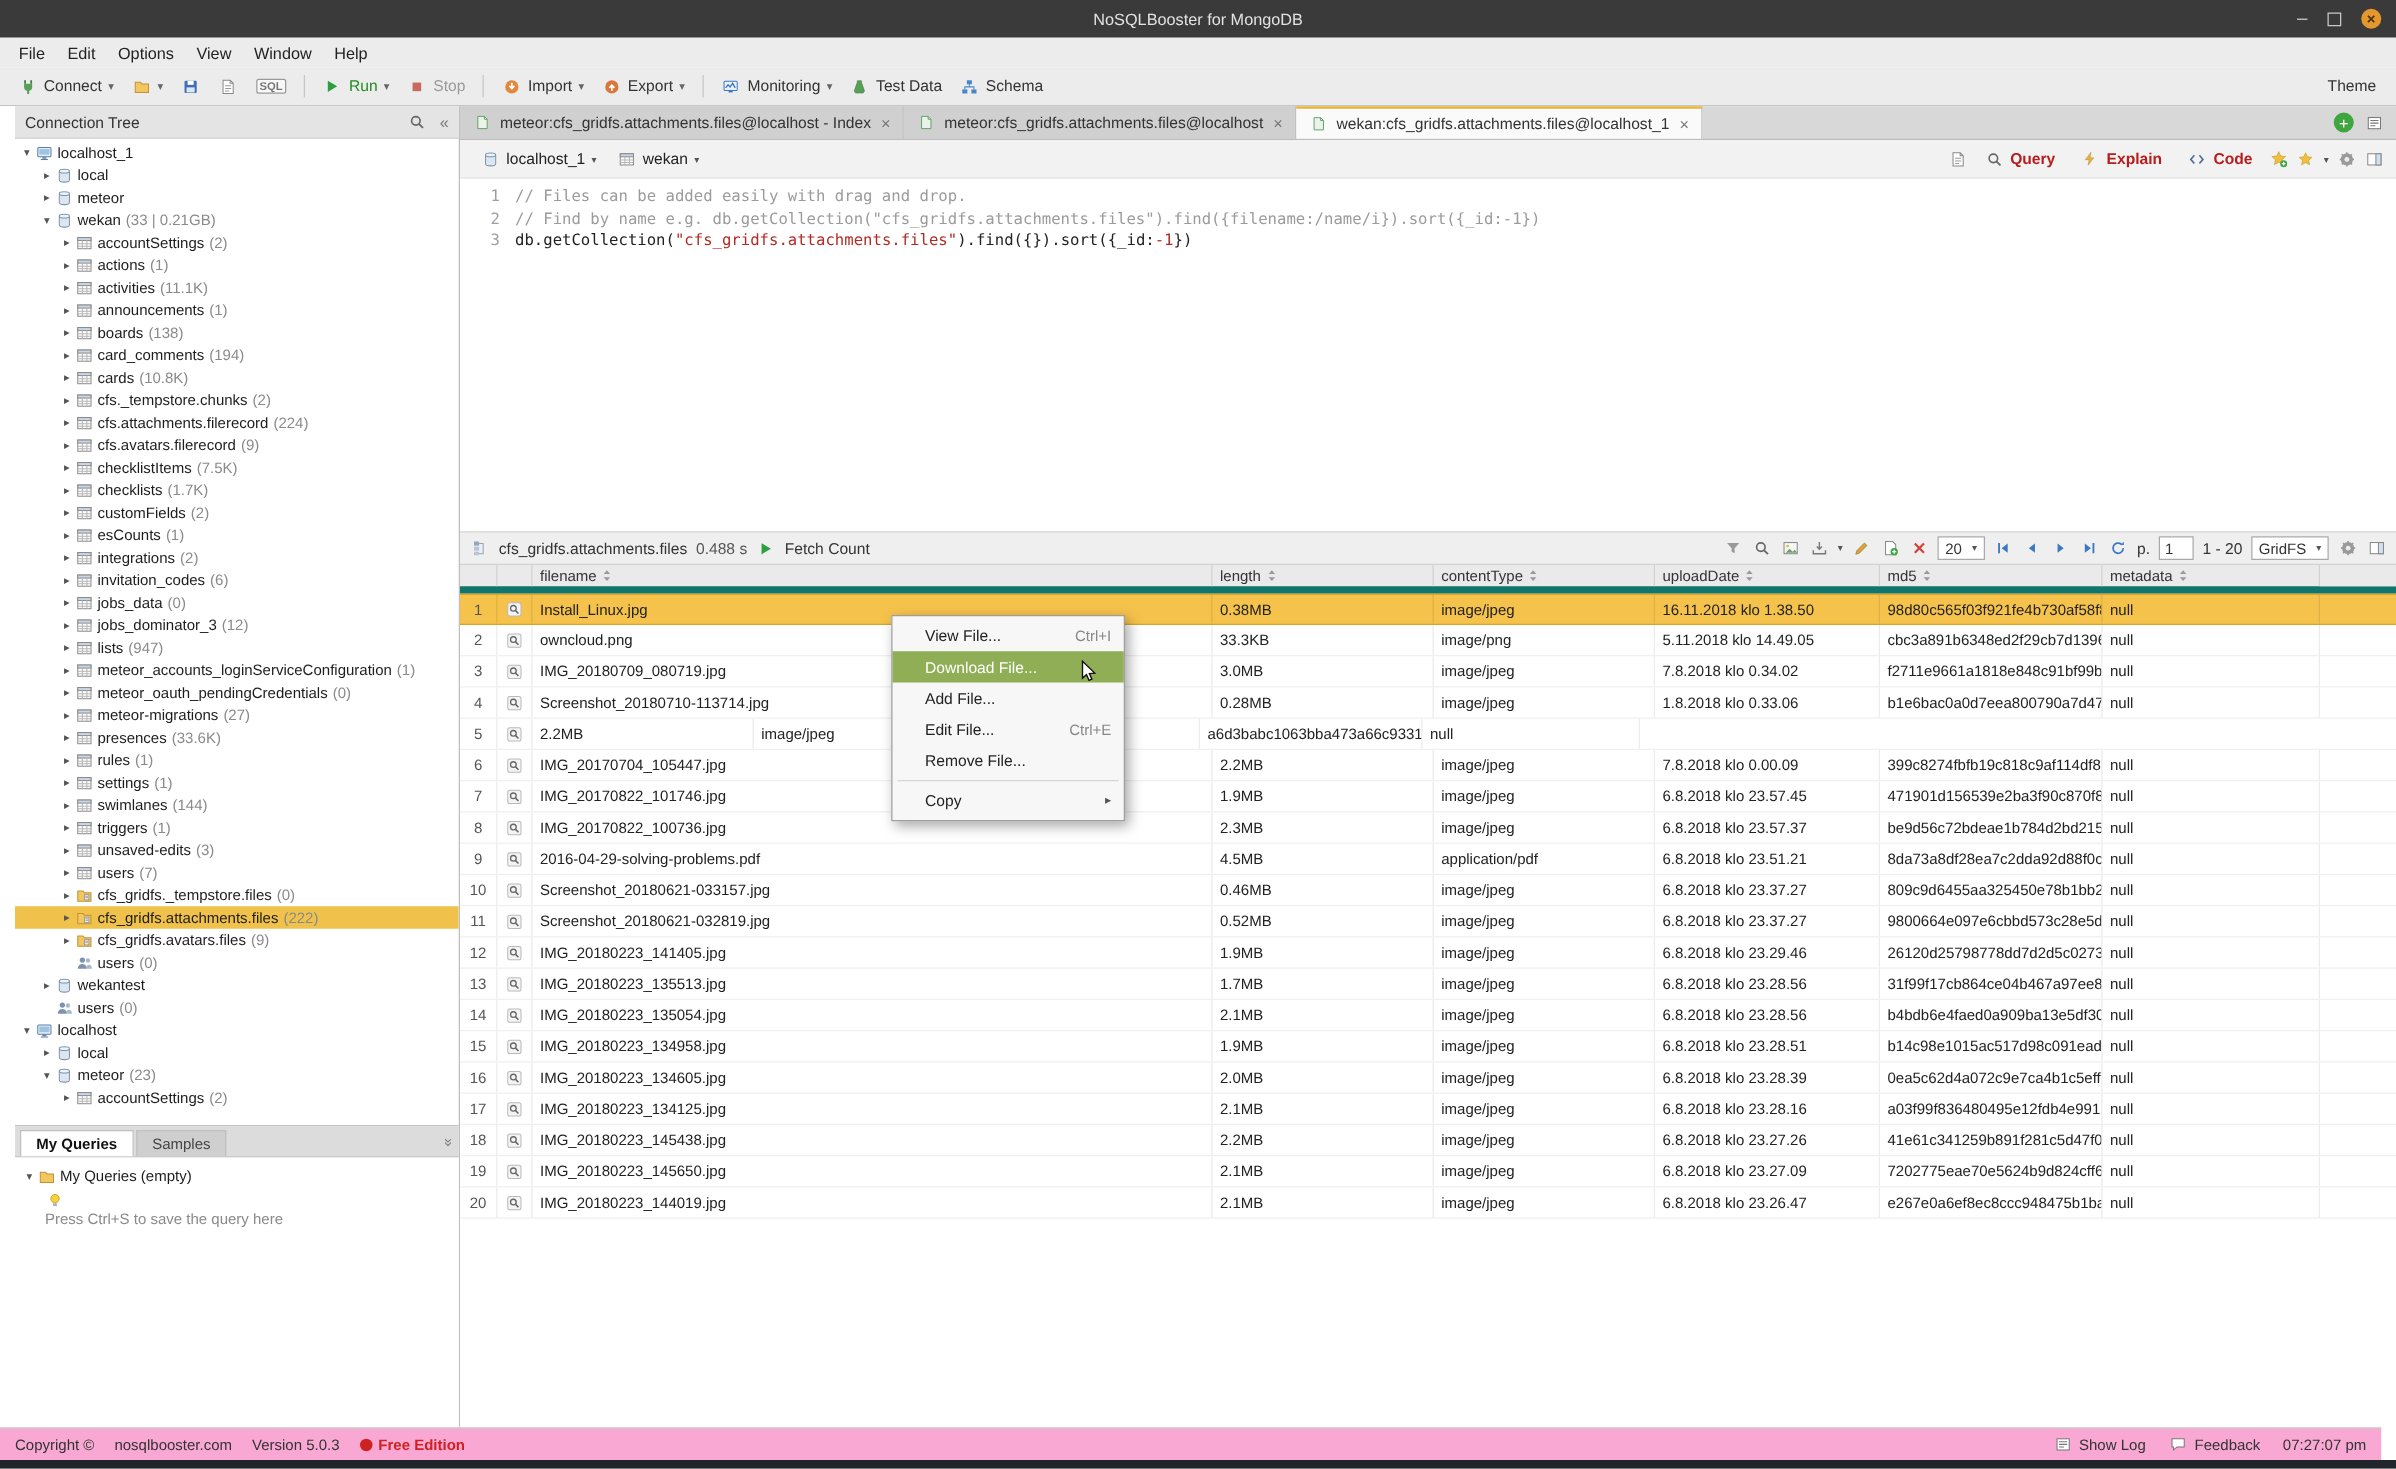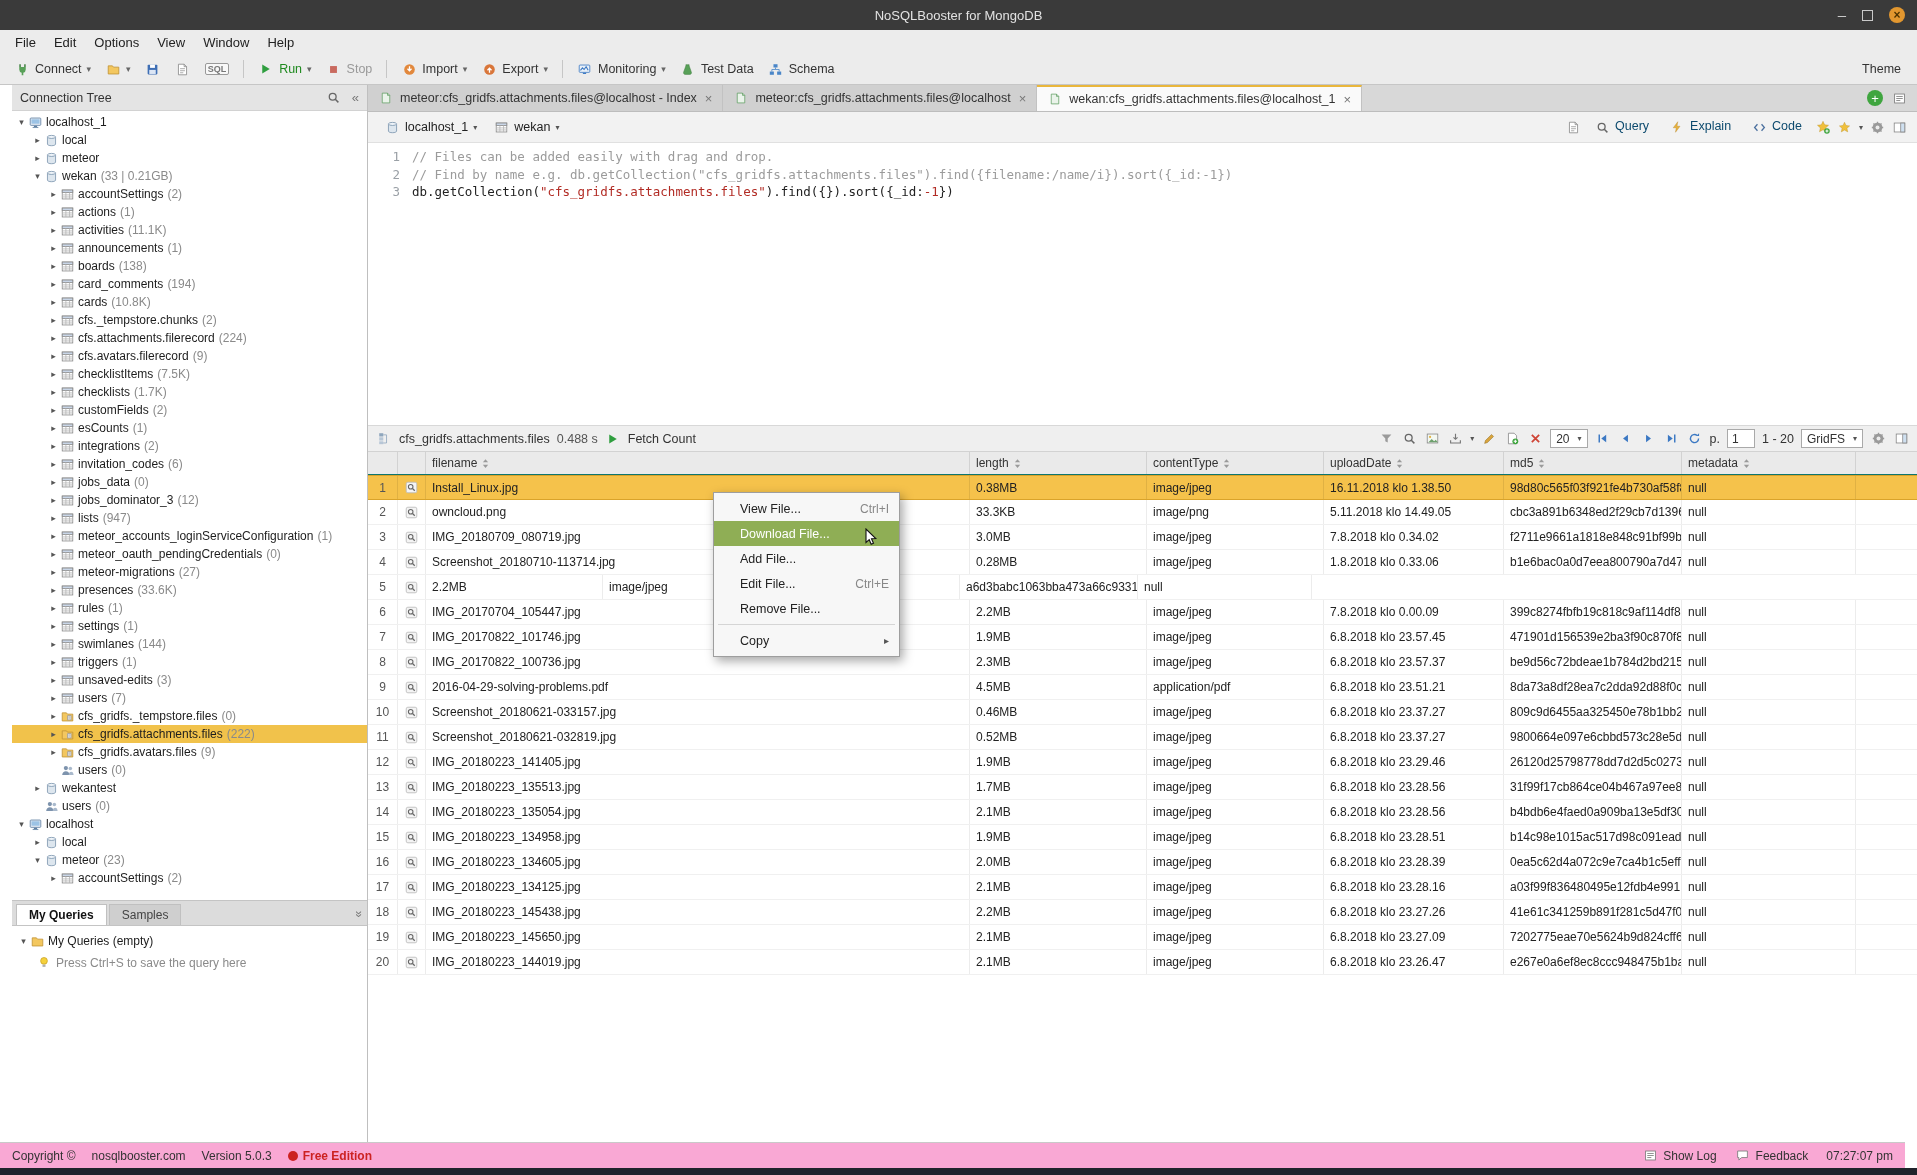--- a/index.html
+++ b/index.html
@@ -42,57 +42,57 @@
   .tree-arrow{width:11px;flex:none;text-align:center;color:#555;font-size:9px;}
   .tree-label{margin-left:3px;color:#1d1d1d;}
   .tree-count{color:#8a8a8a;margin-left:4px;}
   .queries{height:242px;flex:none;border-top:1px solid #c4c4c4;display:flex;flex-direction:column;}
   .q-tabbar{height:25px;background:#dcdcdc;border-bottom:1px solid #c4c4c4;display:flex;align-items:flex-end;padding:3px 4px 0;flex:none;}
   .q-tab{padding:3px 12px;font-size:12px;border:1px solid #c0c0c0;border-bottom:none;background:#cfcfcf;color:#444;margin-right:2px;}
   .q-tab.active{background:#fff;color:#111;font-weight:bold;}
   .q-chevrons{margin-left:auto;color:#777;transform:rotate(90deg);font-size:12px;padding:0 4px 4px 0;}
   .q-content{padding:6px 6px;font-size:12px;background:#fff;flex:1;}
   .q-row{display:flex;align-items:center;height:18px;}
-  .q-hint{display:flex;align-items:flex-end;height:18px;color:#8a8a8a;padding-left:14px;margin-top:2px;}
+  .q-hint{display:flex;align-items:flex-start;height:18px;color:#8a8a8a;padding-left:14px;margin-top:2px;flex-direction:column;}
   .q-hint span{margin-left:4px;}
 
   
   .main{flex:1;min-width:0;display:flex;flex-direction:column;background:#fff;}
   .tabbar{height:27px;background:#d8d8d8;border-bottom:1px solid #bdbdbd;display:flex;align-items:stretch;flex:none;}
   .tabs{display:flex;align-items:stretch;}
   .tab{display:flex;align-items:center;gap:6px;padding:0 10px;border-right:1px solid #c2c2c2;background:#d0d0d0;font-size:12.5px;color:#333;}
   .tab.active{background:#fafafa;border-top:2px solid #e9b63b;}
   .tab-close{color:#777;font-size:13px;margin-left:2px;}
   .tab-right{margin-left:auto;display:flex;align-items:center;gap:8px;padding:0 10px;}
   .green-plus{width:16px;height:16px;border-radius:50%;background:#3fa53f;color:#fff;display:flex;align-items:center;justify-content:center;font-size:13px;line-height:13px;}
 
   .crumbbar{height:31px;background:#f2f2f2;border-bottom:1px solid #e0e0e0;display:flex;align-items:center;padding:0 10px;gap:4px;flex:none;}
   .crumb{display:flex;align-items:center;gap:5px;font-size:12.5px;color:#222;padding:3px 6px;}
   .caret{font-size:8px;color:#555;}
   .crumb-right{margin-left:auto;display:flex;align-items:center;gap:6px;}
-  .cr-btn{display:flex;align-items:flex-start;gap:5px;padding:3px 7px;font-size:12.5px;color:#0c4a6e;}
+  .cr-btn{display:flex;align-items:center;gap:5px;padding:3px 7px;font-size:12.5px;color:#b91c1c;font-weight:bold;}
 
   .editor{height:282px;flex:none;display:flex;font-family:"DejaVu Sans Mono",monospace;font-size:12.5px;background:#fff;}
   .gutter{width:44px;flex:none;padding-top:5px;color:#9aa0a6;text-align:right;}
   .gutter div{height:17.5px;line-height:17.5px;padding-right:12px;}
   .code{padding-top:5px;white-space:pre;overflow:hidden;flex:1;}
   .code div{height:17.5px;line-height:17.5px;}
   .tok-comment{color:#9b9b9b;}
   .tok-plain{color:#222;}
   .tok-string{color:#b22c25;}
   .tok-number{color:#b22c25;}
 
   .results-toolbar{height:27px;flex:none;background:#efefef;border-top:1px solid #d8d8d8;border-bottom:1px solid #d2d2d2;display:flex;align-items:center;padding:0 8px;gap:7px;font-size:12.5px;color:#333;}
   .rt-right{margin-left:auto;display:flex;align-items:center;gap:7px;}
   .elapsed{color:#555;}
   .sel{border:1px solid #a9a9a9;background:#fff;padding:1px 5px;font-size:12px;display:flex;align-items:center;gap:8px;height:19px;}
   .pinput{width:28px;height:19px;border:1px solid #a9a9a9;background:#fff;font-size:12px;padding:0 4px;display:flex;align-items:center;}
 
   .table-wrap{flex:1;overflow:hidden;}
-  .t-header{display:flex;height:23px;background:#eaeaea;border-bottom:1px solid #0f766e;font-size:12px;color:#333;}
+  .t-header{display:flex;height:23px;background:#eaeaea;border-bottom:6px solid #0f766e;font-size:12px;color:#333;}
   .t-hcell{display:flex;align-items:center;padding:0 6px;border-right:1px solid #d2d2d2;overflow:hidden;white-space:nowrap;height:100%;flex:none;}
   .t-hcell .sort{margin-left:5px;display:inline-flex;}
   .t-hfiller{flex:1;background:#eaeaea;}
   .t-row{display:flex;height:25px;border-bottom:1px solid #f0f0f0;font-size:12px;color:#222;}
   .t-row.selected{background:#f5c24b;border-top:1px solid #d9a32a;border-bottom:1px solid #d9a32a;}
   .t-cell{display:flex;align-items:center;padding:0 6px;border-right:1px solid #ececec;overflow:hidden;white-space:nowrap;height:100%;flex:none;}
   .t-row.selected .t-cell{border-right-color:#e0b143;}
   .num-cell{justify-content:center;color:#555;}
   .icon-cell{justify-content:center;}
   .t-filler{flex:1;}

